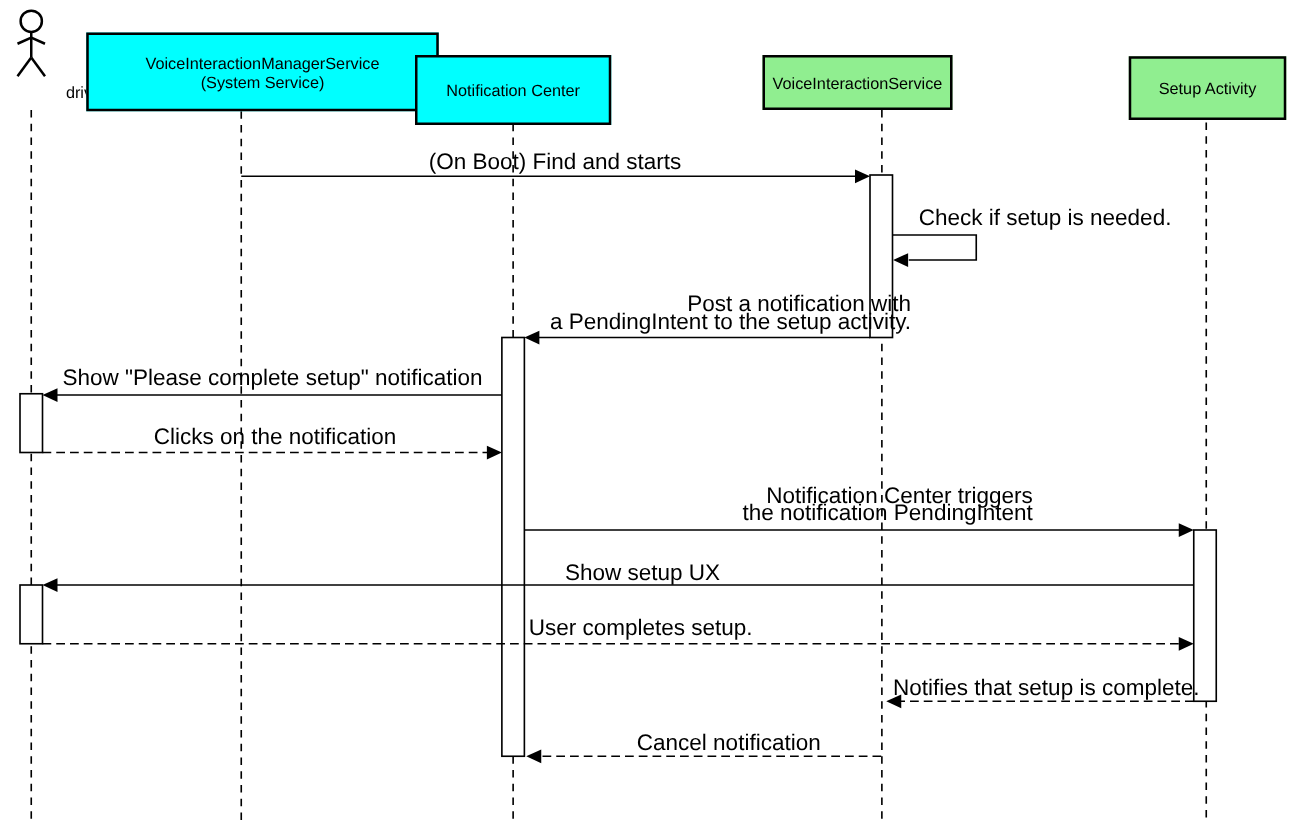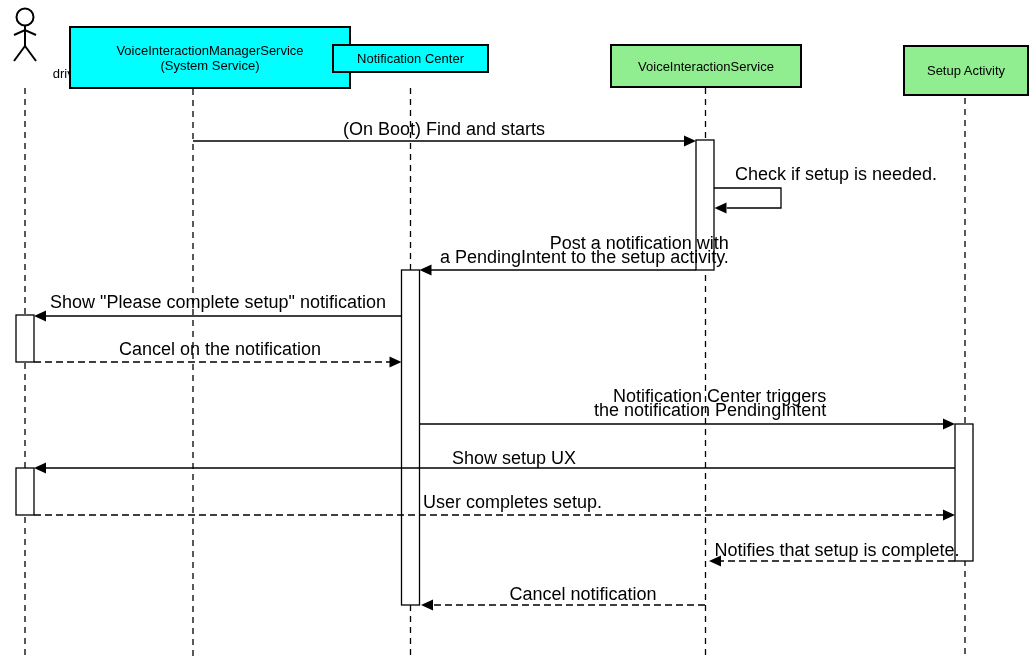--- a/index.html
+++ b/index.html
@@ -102,36 +102,36 @@
       <line x1="25" y1="46" x2="36" y2="61"></line>
     </g>
   </svg>
 
   <div id="actor-label">driver</div>
 
   <div class="participant p-cyan" style="left:69px; top:26px; width:282px; height:63px;">
     <span>VoiceInteractionManagerService
 (System Service)</span>
   </div>
-  <div class="participant p-cyan" style="left:332px; top:44px; width:157px; height:29px;">
+  <div class="participant p-cyan" style="left:332px; top:44px; width:157px; height:56px;">
     <span>Notification Center</span>
   </div>
-  <div class="participant p-green" style="left:610px; top:44px; width:192px; height:44px;">
+  <div class="participant p-green" style="left:610px; top:44px; width:152px; height:44px;">
     <span>VoiceInteractionService</span>
   </div>
   <div class="participant p-green" style="left:903px; top:45px; width:126px; height:51px;">
     <span>Setup Activity</span>
   </div>
 
   <div class="msg-label centered" style="left:444px; top:122px;">(On Boot) Find and starts</div>
   <div class="msg-label leftal" style="left:735px; top:167px;">Check if setup is needed.</div>
   <div class="msg-label leftal" style="left:440px; top:236px;">Post a notification with
 a PendingIntent to the setup activity.</div>
   <div class="msg-label centered" style="left:218px; top:295px;">Show "Please complete setup" notification</div>
-  <div class="msg-label centered" style="left:220px; top:342px;">Cancel on the notification</div>
+  <div class="msg-label centered" style="left:220px; top:342px;">Clicks on the notification</div>
   <div class="msg-label leftal" style="left:594px; top:389px;">Notification Center triggers
 the notification PendingIntent</div>
   <div class="msg-label leftal" style="left:452px; top:451px;">Show setup UX</div>
   <div class="msg-label leftal" style="left:423px; top:495px;">User completes setup.</div>
   <div class="msg-label centered" style="left:837px; top:543px;">Notifies that setup is complete.</div>
   <div class="msg-label centered" style="left:583px; top:587px;">Cancel notification</div>
 
 </div>
 
 </body></html>

